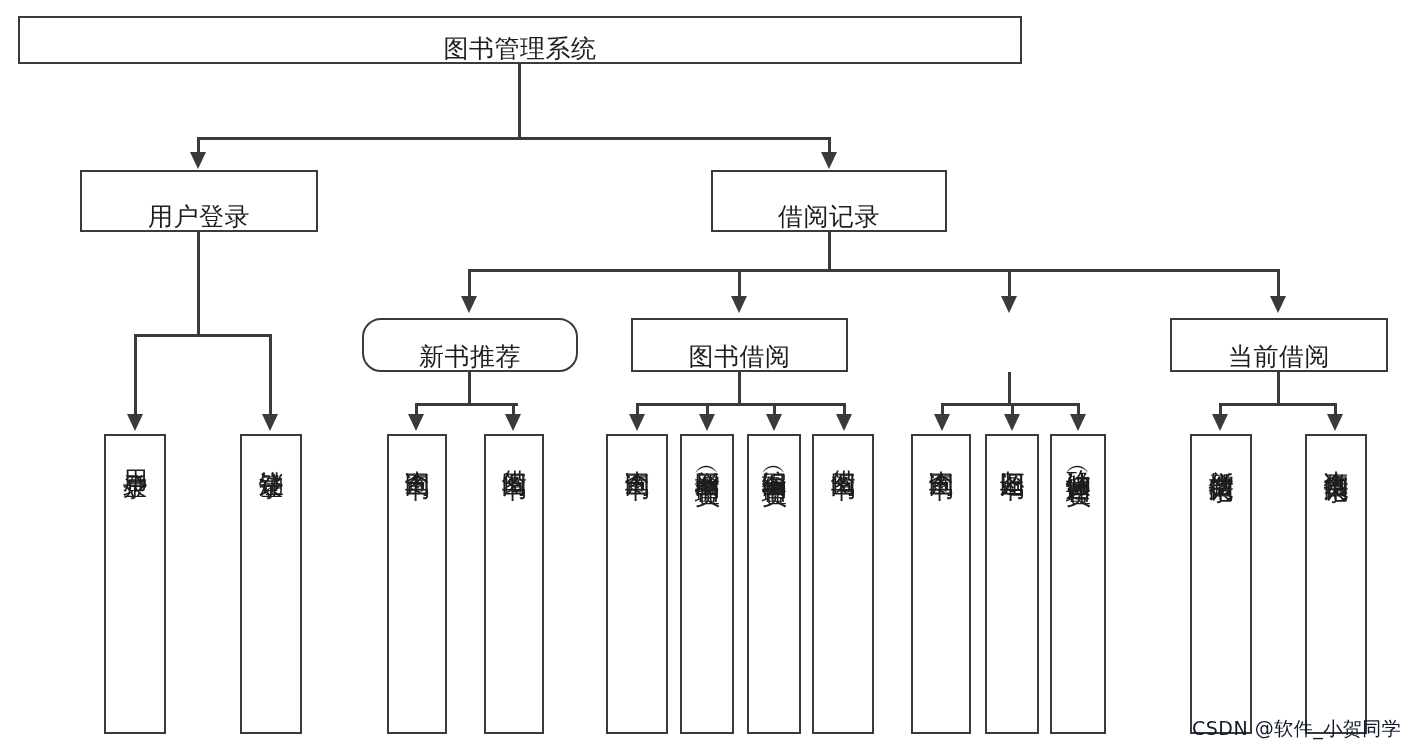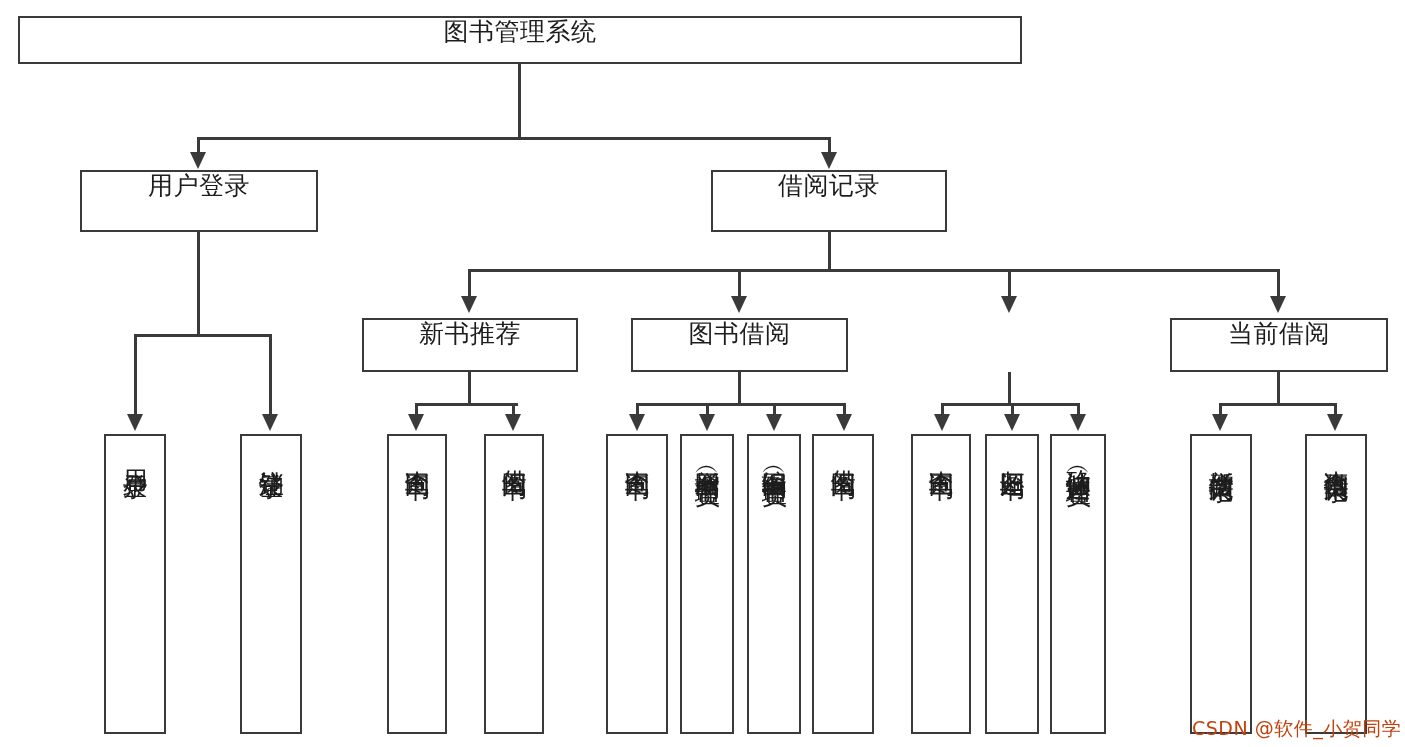--- a/index.html
+++ b/index.html
@@ -17,21 +17,21 @@
     background: #ffffff;
     overflow: hidden;
   }
   
   .node {
     position: absolute;
     box-sizing: border-box;
     border: 2px solid #3a3a3a;
     background: #ffffff;
     display: flex;
-    align-items: flex-start;
+    align-items: flex-end;
     justify-content: center;
     color: #1d1d1d;
   }
   .node.horiz {
     font-size: 25px;
     line-height: 1.1;
     letter-spacing: 0.5px;
     white-space: nowrap;
   }
   .node.root {
@@ -63,21 +63,21 @@
     position: absolute;
     width: 0;
     height: 0;
     border-left: 8px solid transparent;
     border-right: 8px solid transparent;
     border-top: 17px solid #3a3a3a;
   }
   
   #watermark {
     position: absolute;
-    color: #c2410c;
+    color: #0f172a;
     font-size: 19px;
     white-space: nowrap;
     letter-spacing: 0.5px;
     text-align: right;
   }
 </style>
 </head>
 <body>
 
 <div id="diagram-root">
@@ -148,21 +148,21 @@
     <span>图书管理系统</span>
   </div>
 
   <div class="node horiz" style="left:80px; top:170px; width:238px; height:62px;">
     <span>用户登录</span>
   </div>
   <div class="node horiz" style="left:711px; top:170px; width:236px; height:62px;">
     <span>借阅记录</span>
   </div>
 
-  <div class="node horiz" style="left:362px; top:318px; width:216px; height:54px;">
+  <div class="node horiz" style="left:362px; top:318px; width:216px; height:54px;border-radius:19px;">
     <span>新书推荐</span>
   </div>
   <div class="node horiz" style="left:631px; top:318px; width:217px; height:54px;">
     <span>图书借阅</span>
   </div>
   <div class="node horiz" style="left:1170px; top:318px; width:218px; height:54px;">
     <span>当前借阅</span>
   </div>
 
   <div class="node vert" style="left:104px; top:434px; width:62px; height:300px;">

